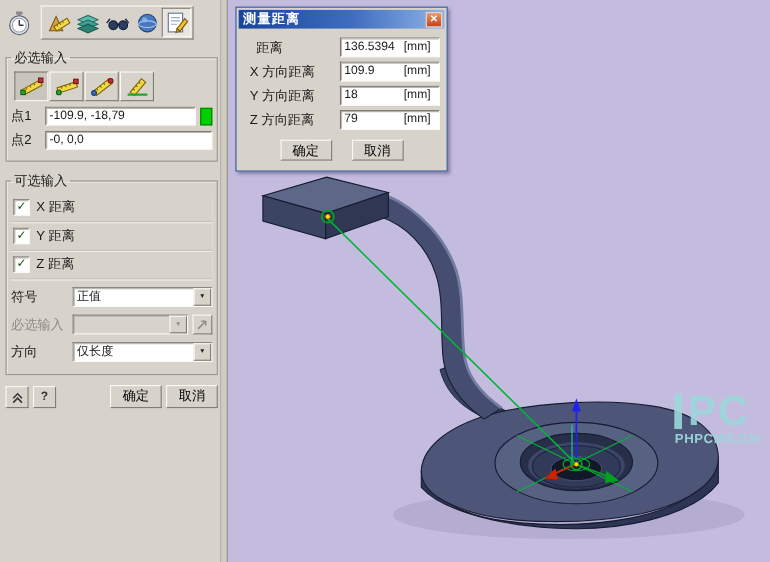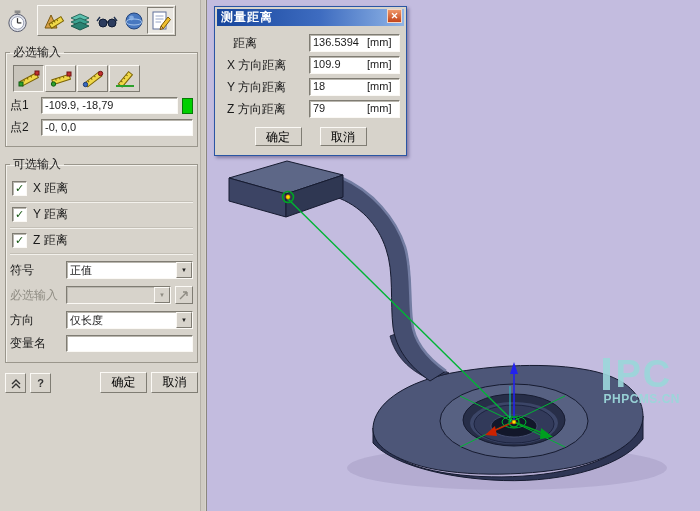--- a/index.html
+++ b/index.html
@@ -48,37 +48,37 @@
   .sqbtn{width:21px;height:20px;background:#d7d3cb;border:1px solid;border-color:#fbf9f5 #7f7c73 #7f7c73 #fbf9f5;
          display:flex;align-items:center;justify-content:center;font-weight:bold;font-size:11px;padding:0;color:#333}
   .spacer{flex:1}
   .pbtn{width:47px;height:21px;background:#d7d3cb;border:1px solid;border-color:#fbf9f5 #7f7c73 #7f7c73 #fbf9f5;
         font-size:12px;font-family:inherit}
 
   
   .fdialog{position:absolute;left:214px;top:6px;width:193px;background:#d7d3cb;border:1px solid #2a55a4;
            box-shadow:2px 2px 3px rgba(40,30,80,.4);padding:2px;box-sizing:border-box}
   .titlebar{height:17px;background:linear-gradient(90deg,#16459c 0%,#3e6cc0 55%,#8fb4e6 100%);
-            display:flex;padding:0 2px 0 4px}
+            display:flex;align-items:center;padding:0 2px 0 4px}
   .title{flex:1;color:#fff;font-weight:bold;font-size:12px;letter-spacing:1px}
   .closebtn{width:15px;height:14px;background:linear-gradient(#ef9668,#c2441a);border:1px solid #f3d6c4;
             color:#fff;font-size:9px;font-weight:bold;display:flex;align-items:center;justify-content:center;padding:0;line-height:1}
   .dbody{padding:8px 4px 7px 4px}
   .drow{display:flex;align-items:center;gap:18px;margin-bottom:4px}
   .dlbl{width:70px;font-size:12px;white-space:nowrap;padding-left:6px;box-sizing:border-box}
   .drow.first .dlbl{padding-left:12px}
   .dfield{flex:1;height:16px;background:#fff;border:1px solid;border-color:#7f7c73 #fbf9f5 #fbf9f5 #7f7c73;
           box-shadow:inset 1px 1px 0 #b9b6ae;font-size:11px;line-height:14px;padding:0 3px;display:flex;overflow:hidden;white-space:nowrap}
   .dval{min-width:54px}
   .dbuttons{display:flex;justify-content:center;gap:18px;margin-top:9px}
   .dbtn{width:47px;height:19px;background:#d7d3cb;border:1px solid;border-color:#fbf9f5 #7f7c73 #7f7c73 #fbf9f5;
         font-size:12px;font-family:inherit}
 
   
-  .viewport{position:absolute;left:197px;top:0;width:493px;height:414px}
+  .viewport{position:absolute;left:207px;top:0;width:493px;height:414px}
   .wm{position:absolute;right:10px;bottom:8px;color:#9bd7da;user-select:none}
   .wm-row{display:flex;align-items:center;gap:5px}
   .wm-bar{display:inline-block;width:7px;height:32px;background:#9bd7da;opacity:.9}
   .wm-logo{font-size:38px;font-weight:bold;line-height:36px;letter-spacing:2px;opacity:.9}
   .wm-text{font-size:12px;font-weight:bold;letter-spacing:.5px;opacity:.95}
 </style>
 </head>
 <body>
 
 <div class="screen">
@@ -299,24 +299,20 @@
 
       <div class="corow">
         <span class="lbl w52">方向</span>
         <span class="combo">
           <span class="combo-text">仅长度</span>
           <span class="combo-arrow">▼</span>
         </span>
       </div>
 
 
-      <div class="frow">
-        <span class="lbl w52">变量名</span>
-        <span class="tfield"></span>
-      </div>
     </fieldset>
 
     <div class="pfooter">
       <button class="sqbtn">
         <svg width="12" height="12" viewBox="0 0 12 12">
             <path d="M2 7 L6 3 L10 7 M2 11 L6 7 L10 11" stroke="#333" stroke-width="1.4" fill="none"></path>
           </svg>
       </button>
       <button class="sqbtn">?</button>
       <span class="spacer"></span>

